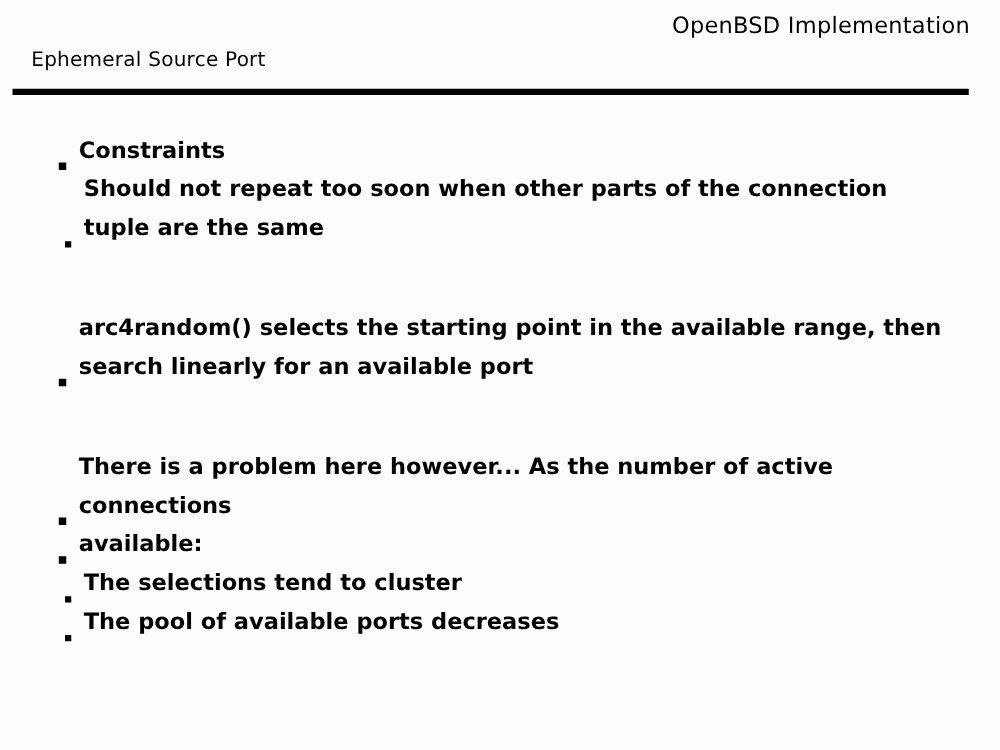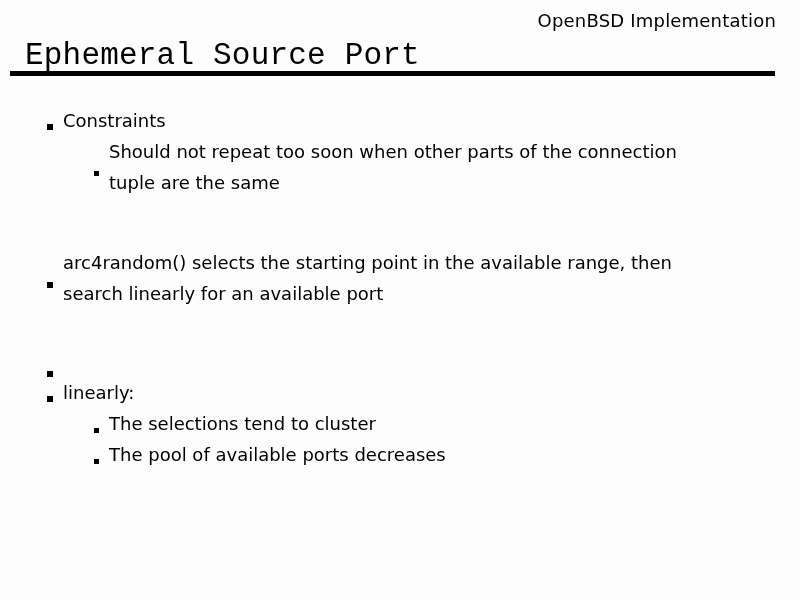--- a/index.html
+++ b/index.html
@@ -23,46 +23,46 @@
     position: absolute;
     top: 10px;
     right: 24px;
     font-size: 18px;
     letter-spacing: 0.2px;
   }
   .slide-title {
     position: absolute;
     top: 38px;
     left: 25px;
-    font-size: 31px;
+    font-size: 16px;
     letter-spacing: 0.2px;
-    font-family: Liberation Mono, monospace;
   }
   .title-rule {
     position: absolute;
     top: 71px;
     left: 10px;
     width: 765px;
     height: 5px;
     background: #000;
   }
   .content {
     position: absolute;
     top: 105px;
     left: 0;
     right: 40px;
   }
   .bullet-row {
     display: flex;
-    align-items: center;
+    align-items: flex-end;
     font-size: 18px;
     line-height: 31px;
+    font-weight: bold;
   }
   .bullet-row.level-1 { padding-left: 47px; }
-  .bullet-row.level-2 { padding-left: 94px; }
+  .bullet-row.level-2 { padding-left: 52px; }
   .bullet-row.gap { margin-top: 49px; }
   .marker {
     flex: 0 0 auto;
     width: 6px;
     height: 6px;
     background: #000;
     margin-top: 13px;
     margin-right: 10px;
   }
   .level-2 .marker {
@@ -91,24 +91,26 @@
         <span class="bullet-text">Should not repeat too soon when other parts of the connection
 tuple are the same</span>
       </div>
       <div class="bullet-row level-1 gap">
         <span class="marker"></span>
         <span class="bullet-text">arc4random() selects the starting point in the available range, then
 search linearly for an available port</span>
       </div>
       <div class="bullet-row level-1 gap">
         <span class="marker"></span>
+        <span class="bullet-text">There is a problem here however... As the number of active
+connections</span>
       </div>
       <div class="bullet-row level-1">
         <span class="marker"></span>
-        <span class="bullet-text">linearly:</span>
+        <span class="bullet-text">available:</span>
       </div>
       <div class="bullet-row level-2">
         <span class="marker"></span>
         <span class="bullet-text">The selections tend to cluster</span>
       </div>
       <div class="bullet-row level-2">
         <span class="marker"></span>
         <span class="bullet-text">The pool of available ports decreases</span>
       </div>
     </div>

